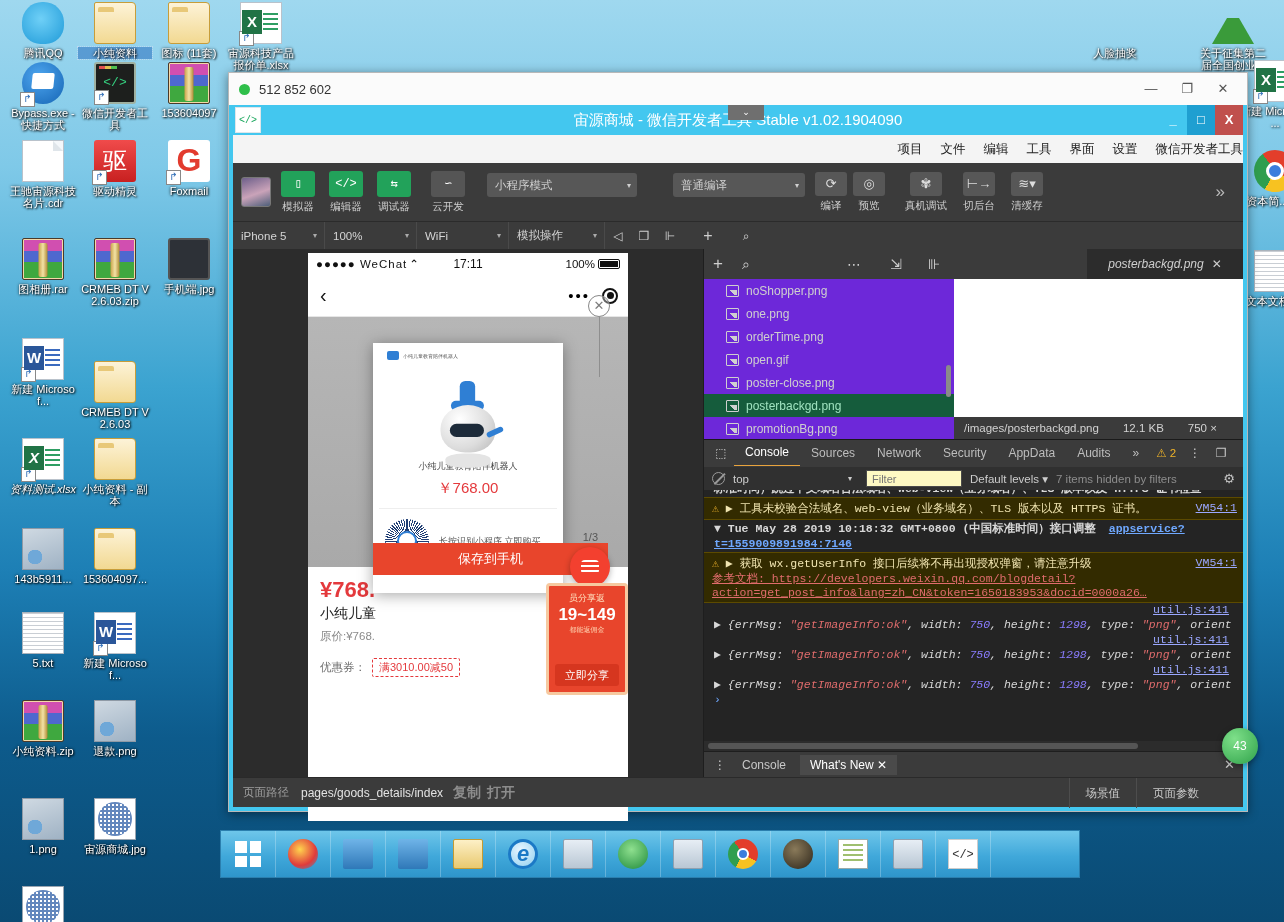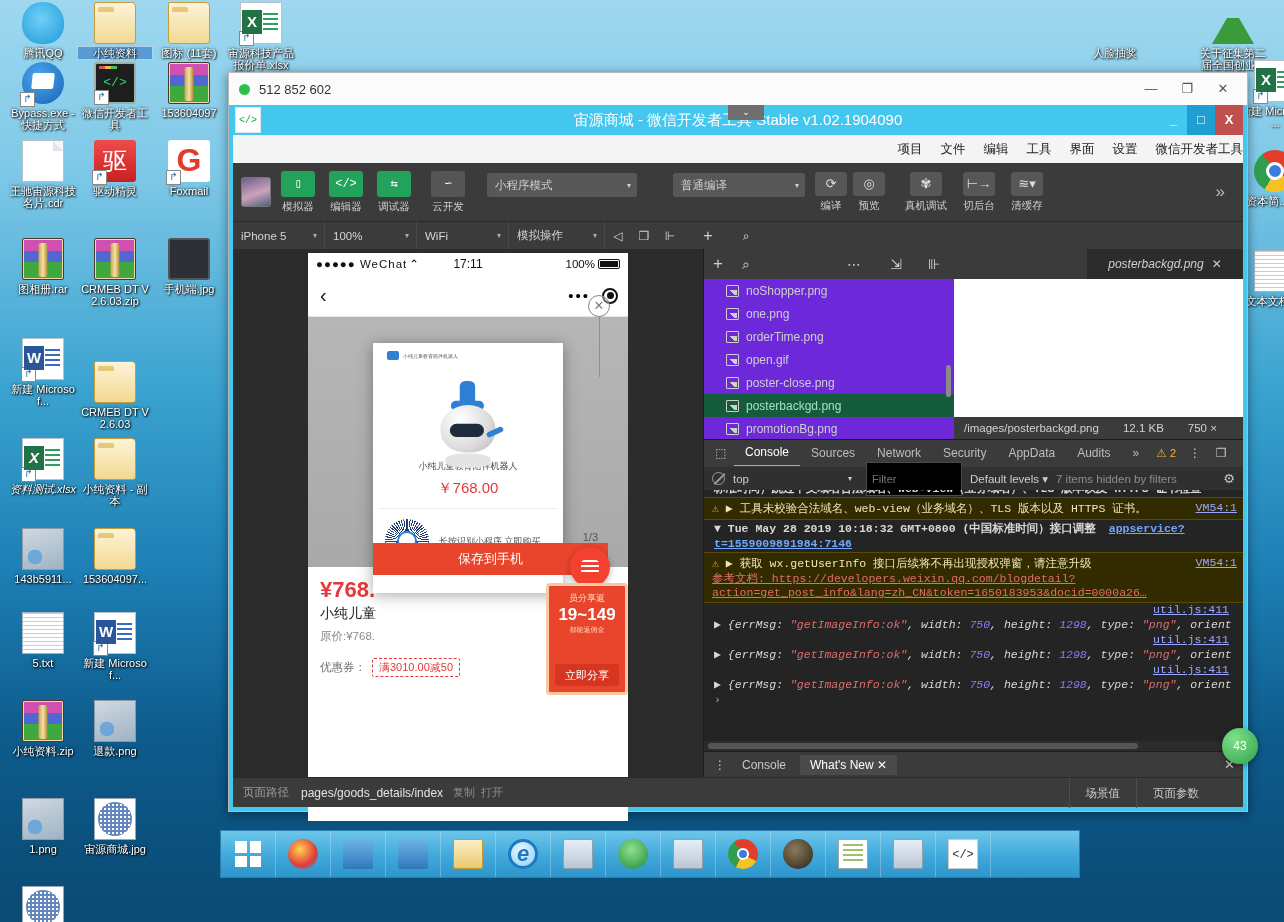--- a/index.html
+++ b/index.html
@@ -195,21 +195,21 @@
   #ctabs{height:26px;background:#3b3b3b;display:flex;align-items:center;gap:0;padding-left:4px;}
   #ctabs .cico{width:26px;text-align:center;color:#c8c8c8;font-size:12px;}
   #ctabs .ct{padding:0 11px;line-height:26px;font-size:12px;color:#bdbdbd;}
   #ctabs .ct.act{color:#fff;border-bottom:2px solid #e8a33d;}
   #ctabs .warn{color:#f0b429;font-size:11.5px;margin-left:6px;}
   #cfilter{height:24px;background:#303030;display:flex;align-items:center;gap:8px;padding:0 8px;border-top:1px solid #3b3b3b;}
   .ban{width:13px;height:13px;border:1.5px solid #9a9a9a;border-radius:50%;position:relative;}
   .ban:after{content:"";position:absolute;left:-1px;top:5px;width:15px;height:1.5px;background:#9a9a9a;transform:rotate(-45deg);}
   #cfilter .topsel{width:125px;font-size:11.5px;color:#cdcdcd;position:relative;}
   #cfilter .topsel .car{position:absolute;right:6px;top:1px;font-size:8px;}
-  #cfilter .finp{width:96px;height:34px;background:#000000;border:1px solid #4a4a4a;color:#8d8d8d;font-size:11px;padding-left:5px;line-height:15px;}
+  #cfilter .finp{width:96px;height:17px;background:#fef9c3;border:1px solid #4a4a4a;color:#8d8d8d;font-size:11px;padding-left:5px;line-height:15px;}
   #cfilter .lv{font-size:11.5px;color:#cdcdcd;}
   #cfilter .hid{font-size:11.5px;color:#8d8d8d;}
   #cfilter .gear{margin-left:auto;color:#c5c5c5;font-size:13px;}
   #clog{flex:1;overflow:hidden;font-family:"Liberation Mono","DejaVu Sans Mono",monospace;font-size:11.5px;padding-top:2px;}
   .lrow{padding:1px 6px 1px 10px;color:#d8d8d8;line-height:15px;}
   .lwarn{background:#332b00;border-top:1px solid #5c4a00;border-bottom:1px solid #5c4a00;color:#f0e4b0;padding:3px 6px 3px 8px;position:relative;}
   .lwarn .ico{color:#f0b429;}
   .lsrc{color:#9aa7ff;text-decoration:underline;float:right;margin-left:8px;}
   .lnk{color:#6fa8ff;text-decoration:underline;}
   .obj{color:#d8d8d8;font-style:italic;}
@@ -221,21 +221,21 @@
   #cbottom .tb{padding:0 10px;font-size:12px;color:#c8c8c8;line-height:20px;}
   #cbottom .tb.act{color:#fff;background:#4a4a4a;}
   #cbottom .x{margin-left:auto;color:#cdcdcd;font-size:13px;}
   #hscroll{height:10px;background:#2c2c2c;position:relative;}
   #hscroll .bar{position:absolute;left:4px;top:2px;width:430px;height:6px;background:#555;border-radius:3px;}
 
   #devfoot{position:absolute;left:0;right:0;bottom:0;height:30px;background:#3b3b3b;display:flex;align-items:center;
     border-top:1px solid #2a2a2a;}
   #devfoot .lab{font-size:11.5px;color:#9d9d9d;padding-left:10px;}
   #devfoot .val{font-size:12px;color:#e3e3e3;padding-left:12px;}
-  #devfoot .lk{font-size:11px;color:#8c8c8c;padding-left:10px;}
+  #devfoot .lk{font-size:14px;color:#8c8c8c;padding-left:10px;font-weight:bold;}
   #devfoot .cell{border-left:1px solid #4d4d4d;height:30px;line-height:30px;padding:0 16px;font-size:11.5px;color:#c8c8c8;}
 
   
   #badge{position:absolute;left:1222px;top:728px;width:36px;height:36px;border-radius:50%;
      background:radial-gradient(circle at 35% 30%,#7fe08a,#2fa24a);color:#fff;font-size:12px;
      display:flex;align-items:center;justify-content:center;box-shadow:0 2px 6px rgba(0,0,0,.4);}
 
   
   #taskbar{position:absolute;left:220px;top:830px;width:860px;height:48px;
      background:linear-gradient(180deg,#6ec6ea,#40a8da 55%,#2e95cb);border:1px solid #2b7fae;display:flex;align-items:center;}

